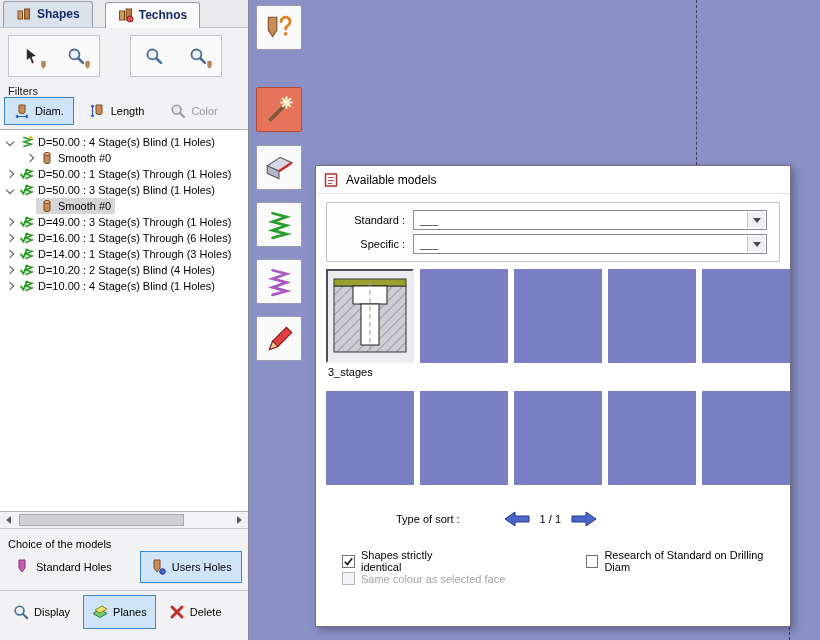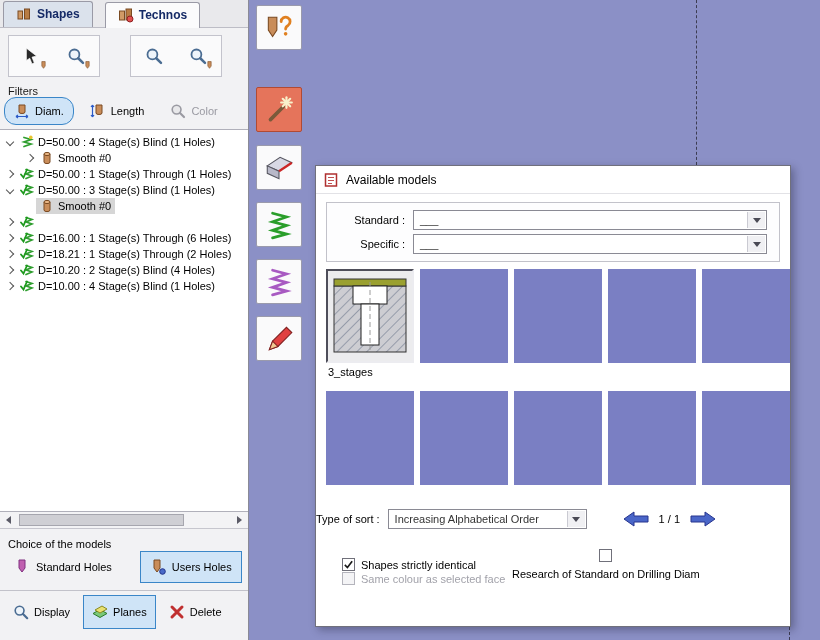--- a/index.html
+++ b/index.html
@@ -25,21 +25,21 @@
   .i18{width:18px;height:18px;}
 
   .panel-toolbar{position:absolute;left:0;top:32px;right:0;height:48px;display:flex;align-items:center;gap:30px;padding:0 8px;}
   .tool-group{display:flex;border:1px solid #c3c3cc;background:#fafafb;padding:2px;gap:2px;}
   .tool-btn{width:42px;height:36px;display:flex;align-items:center;justify-content:center;position:relative;}
   .tool-btn .mini{position:absolute;right:5px;bottom:4px;width:9px;height:9px;}
 
   .filters-title{position:absolute;left:8px;top:85px;color:#1a1a1a;}
   .filter-row{position:absolute;left:4px;top:97px;display:flex;gap:6px;}
   .filter-btn{display:flex;align-items:center;gap:5px;padding:5px 9px;border:1px solid transparent;background:transparent;}
-  .filter-btn.active{background:#cfe4f7;border-color:#3a86c8;border-radius:12px;}
+  .filter-btn.active{background:#cfe4f7;border-color:#3a86c8;}
   .filter-btn.disabled{color:#9a9aa2;}
 
   .tree{position:absolute;left:0;top:129px;right:0;height:383px;background:#fff;border-top:1px solid #b0b0ba;border-bottom:1px solid #b0b0ba;padding-top:4px;box-sizing:border-box;overflow:hidden;}
   .tree-row{display:flex;align-items:center;height:16px;padding-left:4px;white-space:nowrap;}
   .tree-row.child{padding-left:24px;}
   .chev{width:12px;height:12px;display:flex;align-items:center;justify-content:center;flex:0 0 12px;}
   .chev::before{content:"";width:5px;height:5px;border-right:1.4px solid #555;border-top:1.4px solid #555;transform:rotate(45deg);display:block;}
   .chev.down::before{transform:rotate(135deg);}
   .chev.none::before{display:none;}
   .row-content{display:flex;align-items:center;gap:4px;padding:1px 4px;}
@@ -76,30 +76,30 @@
   .dg-label{width:72px;text-align:right;padding-right:8px;flex:0 0 72px;}
   .combo{flex:1;height:20px;border:1px solid #8a8a94;background:#fff;display:flex;align-items:center;position:relative;padding-left:6px;box-sizing:border-box;color:#333;}
   .combo-arrow{position:absolute;right:1px;top:1px;bottom:1px;width:17px;background:#f0f0f3;border-left:1px solid #cacad2;display:flex;align-items:center;justify-content:center;}
   .combo-arrow::before{content:"";width:0;height:0;border:4px solid transparent;border-top:5px solid #4a4a55;margin-top:4px;}
 
   .thumb{position:absolute;width:88px;height:94px;background:#7a7fc3;}
   .thumb.selected{background:#fff;border:2px solid;border-color:#4e4e5a #ececf0 #ececf0 #4e4e5a;box-sizing:border-box;}
   .thumb-label{position:absolute;left:12px;top:200px;width:90px;}
 
   .sort-row{position:absolute;left:0;top:340px;right:12px;height:26px;display:flex;align-items:center;}
-  .sort-label{padding-right:8px;}
+  .sort-label{margin-left:80px;padding-right:8px;}
   .sort-combo{flex:0 0 199px;}
   .pg-btn{width:27px;height:20px;display:flex;align-items:center;justify-content:center;}
   .pg-prev{margin-left:36px;}
   .pg-ind{margin:0 9px;}
 
   .cb-row1{position:absolute;left:26px;top:383px;display:flex;align-items:center;}
   .cb-row2{position:absolute;left:26px;top:406px;display:flex;align-items:center;}
   .checkbox{display:flex;align-items:center;gap:6px;}
-  .cb2{margin-left:36px;flex-direction:column;}
+  .cb2{margin-left:111px;}
   .cbox{width:13px;height:13px;border:1px solid #70707a;background:#fff;display:flex;align-items:center;justify-content:center;box-sizing:border-box;}
   .checkbox.disabled .cbox{border-color:#b4b4bc;background:#f4f4f6;}
   .checkbox.disabled .cb-label{color:#a2a2aa;}
 </style>
 </head>
 <body>
 
 <svg class="defs" aria-hidden="true">
   <defs>
     <pattern id="hatch" width="7" height="7" patternUnits="userSpaceOnUse" patternTransform="rotate(45)">
@@ -340,38 +340,39 @@
           </svg>
       <span>Smooth #0</span>
         </span>
     </div>
     <div class="tree-row">
       <span class="chev"></span>
       <span class="row-content">
           <svg class="i14">
             <use href="#s-helix-check"></use>
           </svg>
+      <span>D=49.00 : 3 Stage(s) Through (1 Holes)</span>
         </span>
     </div>
     <div class="tree-row">
       <span class="chev"></span>
       <span class="row-content">
           <svg class="i14">
             <use href="#s-helix-check"></use>
           </svg>
       <span>D=16.00 : 1 Stage(s) Through (6 Holes)</span>
         </span>
     </div>
     <div class="tree-row">
       <span class="chev"></span>
       <span class="row-content">
           <svg class="i14">
             <use href="#s-helix-check"></use>
           </svg>
-      <span>D=18.21 : 1 Stage(s) Through (2 Holes)</span>
+      <span>D=14.00 : 1 Stage(s) Through (3 Holes)</span>
         </span>
     </div>
     <div class="tree-row">
       <span class="chev"></span>
       <span class="row-content">
           <svg class="i14">
             <use href="#s-helix-check"></use>
           </svg>
       <span>D=10.20 : 2 Stage(s) Blind (4 Holes)</span>
         </span>
@@ -508,24 +509,20 @@
   <div class="thumb-label">3_stages</div>
 
   <div class="thumb" style="left:10px;top:225px;"></div>
   <div class="thumb" style="left:104px;top:225px;"></div>
   <div class="thumb" style="left:198px;top:225px;"></div>
   <div class="thumb" style="left:292px;top:225px;"></div>
   <div class="thumb" style="left:386px;top:225px;"></div>
 
   <div class="sort-row">
     <span class="sort-label">Type of sort :</span>
-    <div class="combo sort-combo">
-      <span>Increasing Alphabetical Order</span>
-      <span class="combo-arrow"></span>
-    </div>
     <div class="pg-btn pg-prev">
       <svg style="width:26px;height:18px;">
           <use href="#s-arrow-l"></use>
         </svg>
     </div>
     <span class="pg-ind">1 / 1</span>
     <div class="pg-btn">
       <svg style="width:26px;height:18px;">
           <use href="#s-arrow-r"></use>
         </svg>

